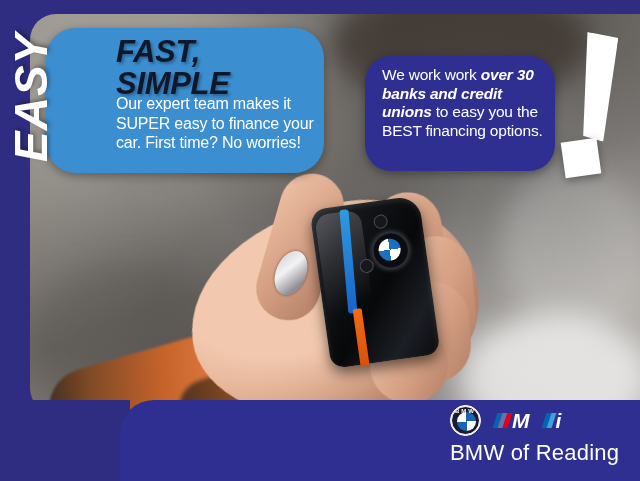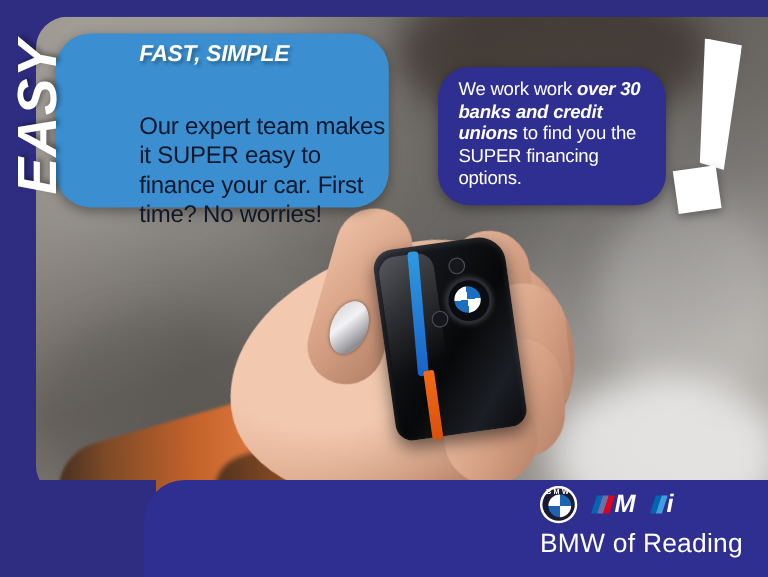--- a/index.html
+++ b/index.html
@@ -137,27 +137,27 @@
     transform-origin:0 0;
     text-shadow:2px 2px 4px rgba(0,0,0,.35);
     white-space:nowrap;
   }
   .easy-wrap{
     position:absolute;left:30px;top:168px;width:200px;height:52px;
     pointer-events:none;
   }
   .headline{
     position:absolute;left:70px;top:8px;width:200px;
-    color:#ffffff;font-weight:bold;font-style:italic;
-    font-size:19px;line-height:1.02;letter-spacing:-.3px;
+    color:#0f172a;font-weight:bold;font-style:italic;
+    font-size:31px;line-height:1.02;letter-spacing:-.3px;
     text-shadow:2px 2px 3px rgba(0,0,0,.30);
   }
   .subcopy{
     position:absolute;left:70px;top:66px;width:206px;
-    color:#0f172a;font-size:20px;line-height:1.22;
+    color:#ffffff;font-size:16px;line-height:1.22;
     letter-spacing:-.2px;
   }
 
   
   .panel-navy{
     position:absolute;left:365px;top:56px;width:190px;height:115px;
     background:#2f2f91;border-radius:26px;
     box-shadow:0 3px 10px rgba(0,0,0,.35);
   }
   .navy-copy{
@@ -269,21 +269,21 @@
     <div class="headline">
       <span>FAST, SIMPLE</span><br>
     </div>
     <div class="subcopy">Our expert team makes it SUPER easy to finance your car. First time? No worries!</div>
   </div>
   <div class="easy-wrap">
     <div class="easy">EASY</div>
   </div>
 
   <div class="panel-navy">
-    <div class="navy-copy"><span>We work work </span><b>over 30 banks and credit unions</b><span> to find you the SUPER financing options.</span></div>
+    <div class="navy-copy"><span>We work work </span><b>over 30 banks and credit unions</b><span> to easy you the BEST financing options.</span></div>
   </div>
 
   <div class="excl-bar"></div>
   <div class="excl-dot"></div>
 
   <div class="band-left-fill"></div>
   <div class="band">
     <div class="logos">
 
       <div class="roundel">

